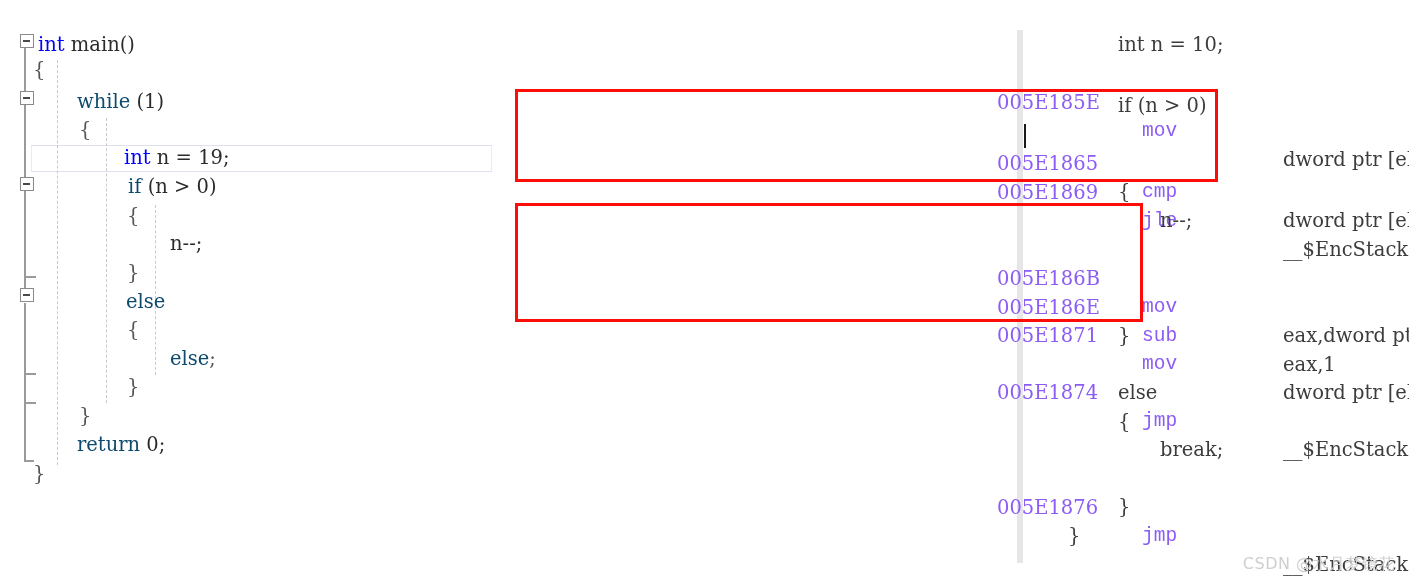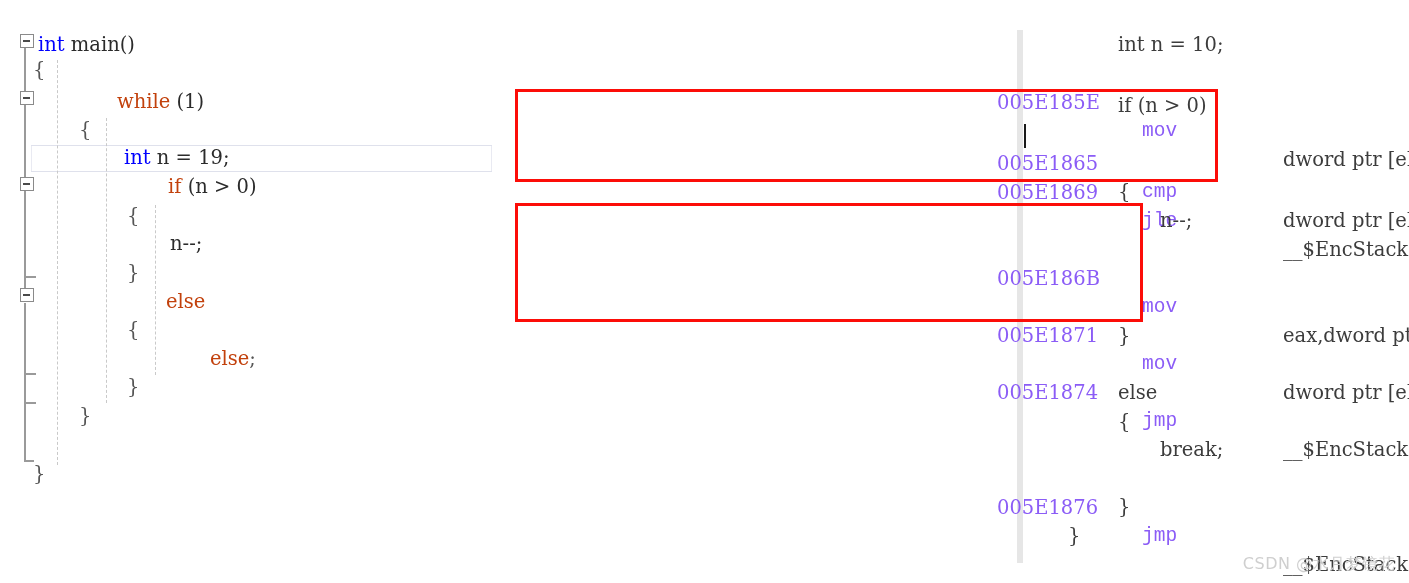--- a/index.html
+++ b/index.html
@@ -186,21 +186,21 @@
     bottom: 8px;
     font-family: "DejaVu Sans", "Liberation Sans", sans-serif;
     font-size: 16px;
     color: #cfcfcf;
     letter-spacing: 0.5px;
     white-space: nowrap;
   }
 
   
   .t-kw-blue   { color: #0000ff; }
-  .t-kw-purple { color: #c2410c; margin-left: 40px; }
+  .t-kw-purple { color: #0c4a6e; }
   .t-plain     { color: #2b2b2b; }
   .t-punct     { color: #555555; }
 </style>
 </head>
 <body>
 
 <div id="source-editor">
 
   <div id="current-line-band"></div>
   <div id="current-line-band-inner"></div>
@@ -258,20 +258,23 @@
   </div>
   <div class="src-line" style="top:345px;">
     <span class="code" style="left:170px;"><span class="t-kw-purple">else</span><span class="t-punct">;</span></span>
   </div>
   <div class="src-line" style="top:373px;">
     <span class="code t-punct" style="left:127px;">}</span>
   </div>
   <div class="src-line" style="top:402px;">
     <span class="code t-punct" style="left:79px;">}</span>
   </div>
+  <div class="src-line" style="top:431px;">
+    <span class="code" style="left:77px;"><span class="t-kw-purple">return</span><span class="t-plain"> 0;</span></span>
+  </div>
   <div class="src-line" style="top:460px;">
     <span class="code t-punct" style="left:33px;">}</span>
   </div>
 </div>
 
 <div id="disassembly">
   <div id="disasm-margin-bar"></div>
   <div id="disasm-caret"></div>
 
   <div class="dis-line dis-src" style="left:613px; top:31px;">int n = 10;</div>
@@ -298,20 +301,25 @@
 
   <div class="dis-line dis-src" style="left:613px; top:178px;">{</div>
   <div class="dis-line dis-src" style="left:655px; top:207px;">n--;</div>
 
   <div class="dis-line" style="top:236px; left:0; width:904px;">
     <span class="dis-addr">005E186B</span>
     <span class="dis-mnem">mov</span>
     <span class="dis-ops">eax,dword ptr [ebp-8]</span>
   </div>
 
+  <div class="dis-line" style="top:265px; left:0; width:904px;">
+    <span class="dis-addr">005E186E</span>
+    <span class="dis-mnem">sub</span>
+    <span class="dis-ops">eax,1</span>
+  </div>
 
   <div class="dis-line" style="top:293px; left:0; width:904px;">
     <span class="dis-addr">005E1871</span>
     <span class="dis-mnem">mov</span>
     <span class="dis-ops">dword ptr [ebp-8],eax</span>
   </div>
 
   <div class="dis-line dis-src" style="left:613px; top:322px;">}</div>
 
   <div class="dis-line" style="top:350px; left:0; width:904px;">

